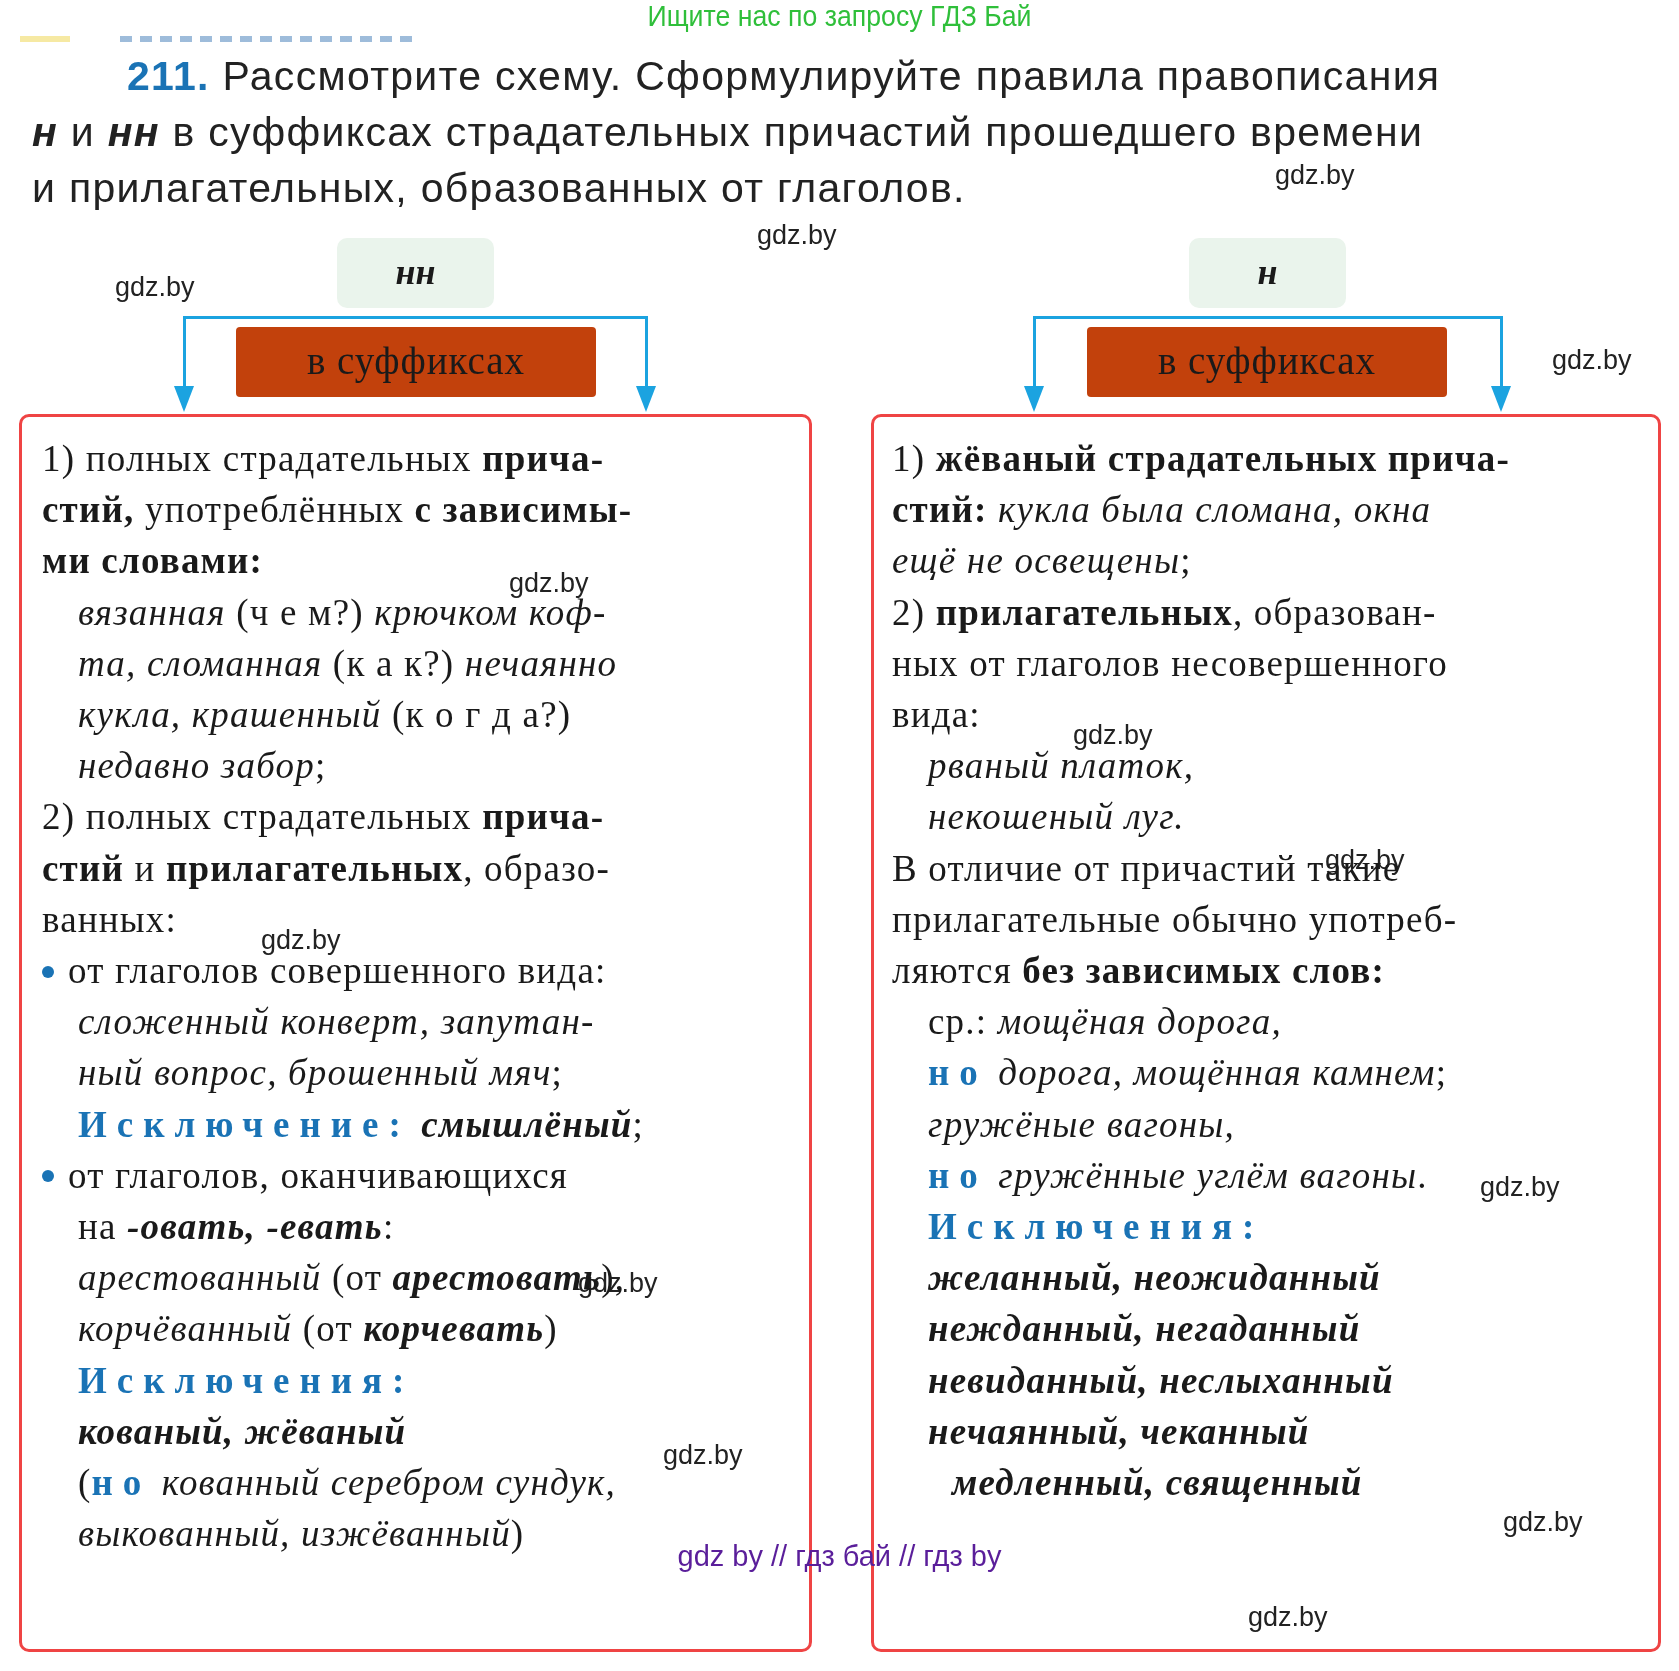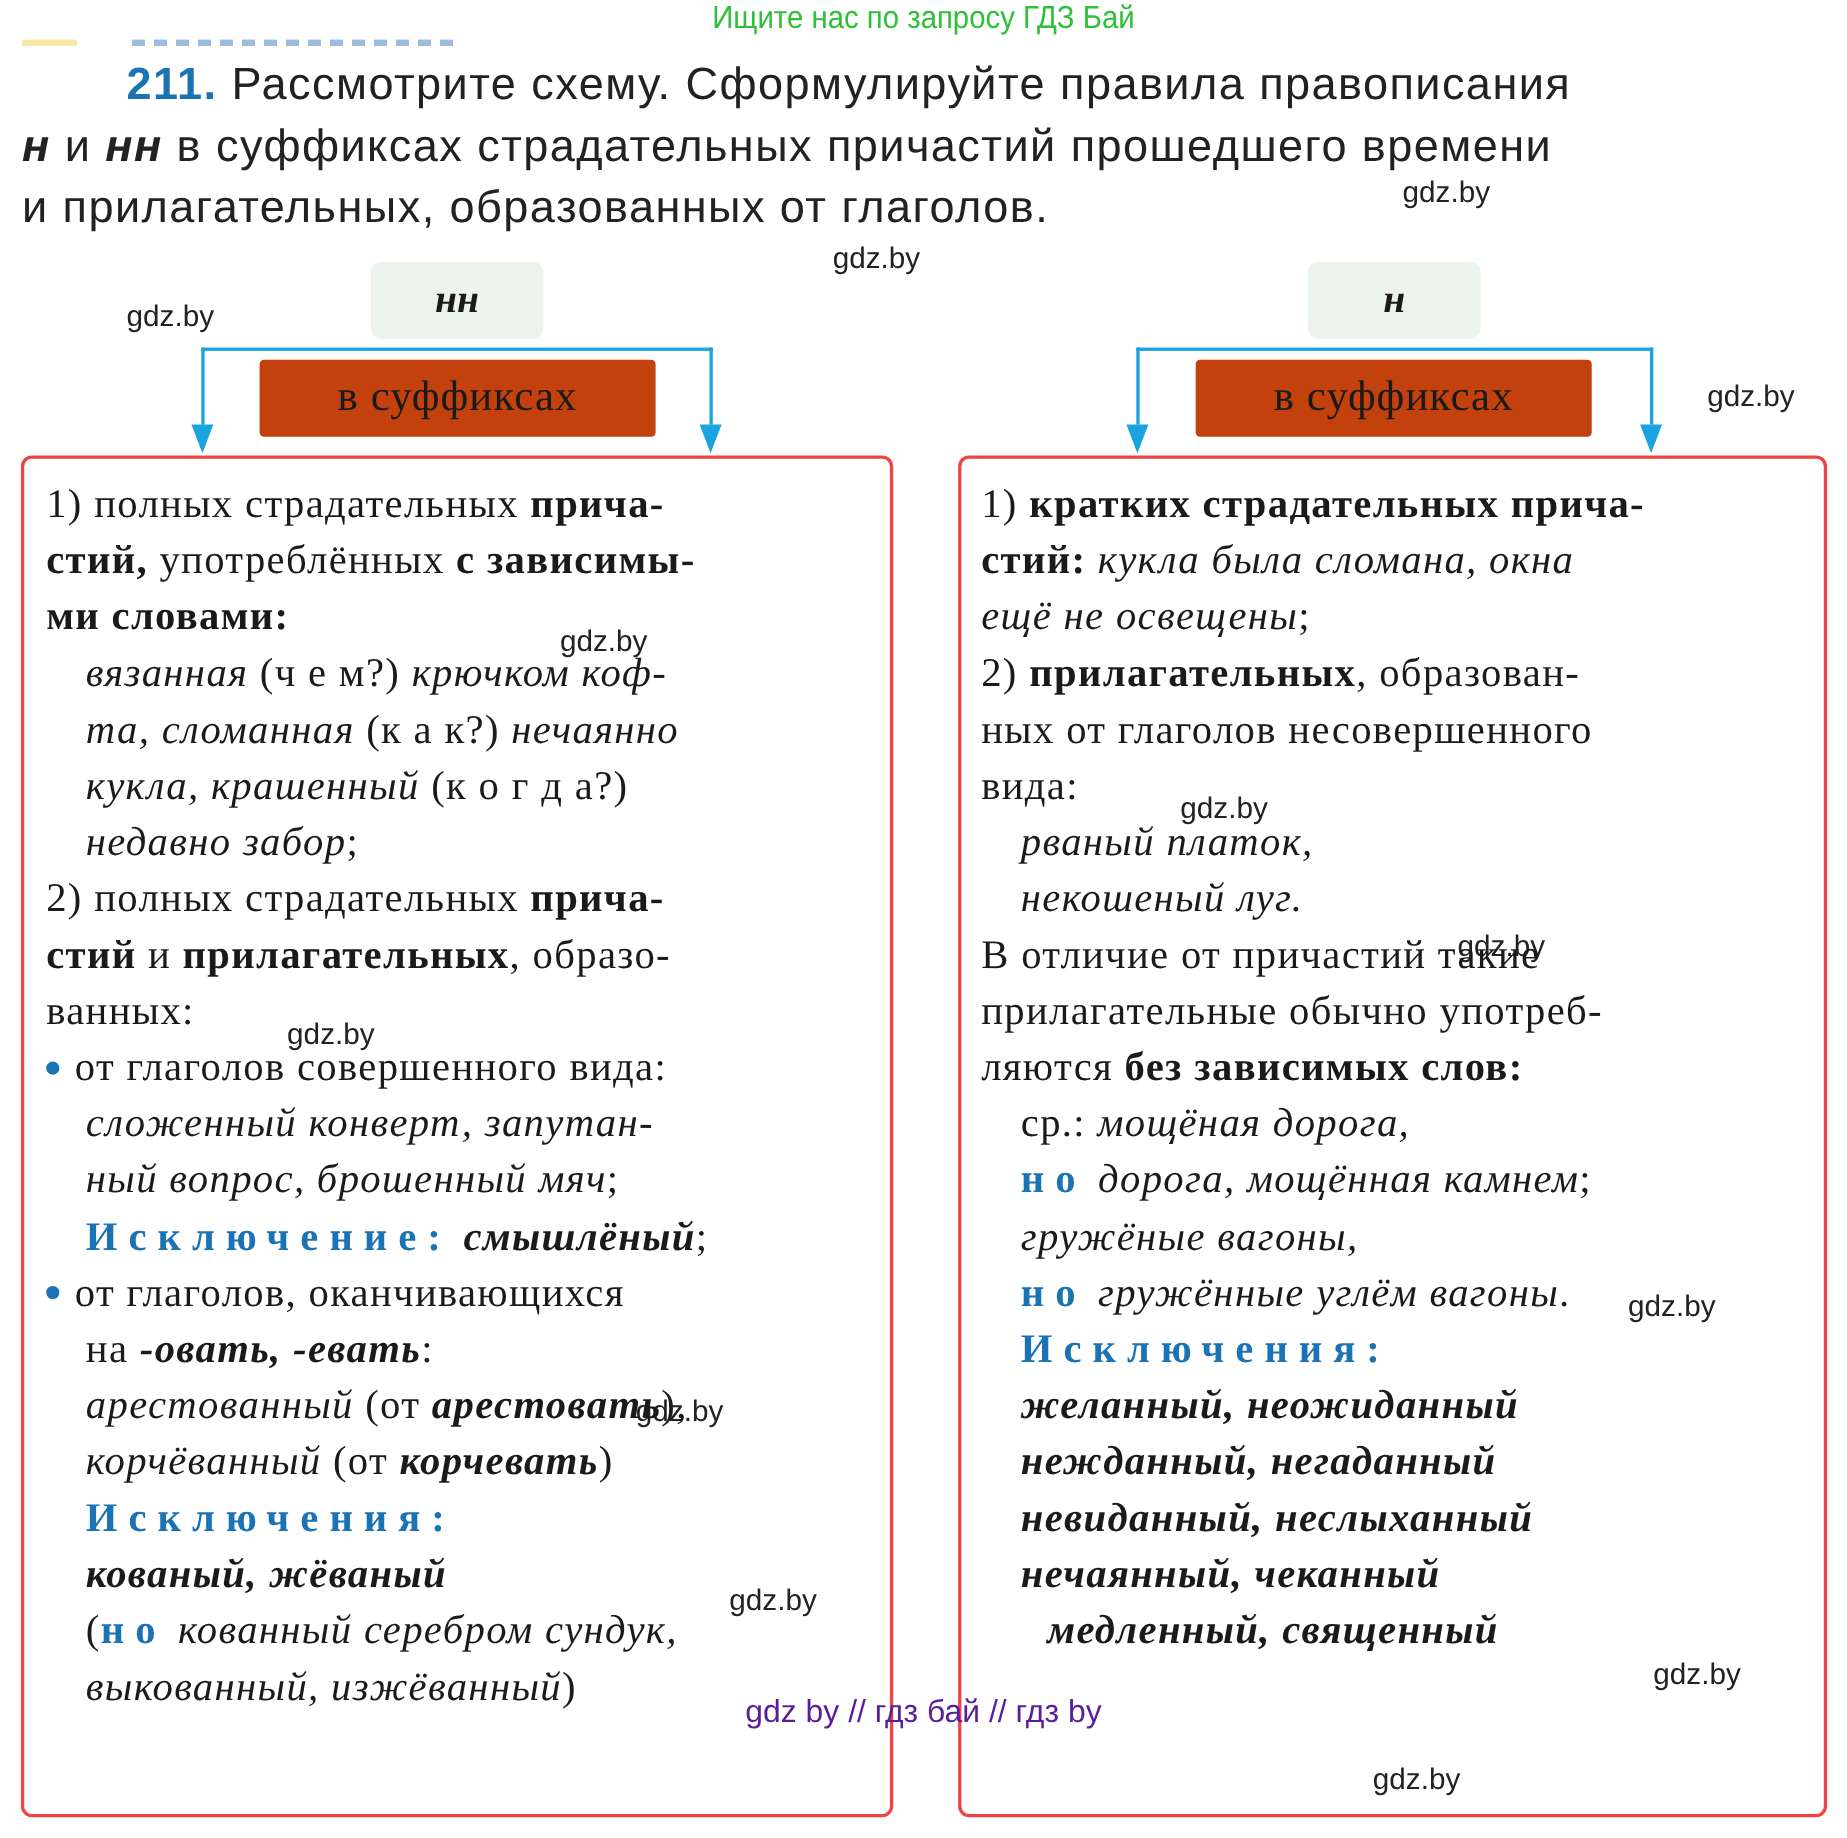--- a/index.html
+++ b/index.html
@@ -3,21 +3,21 @@
 <meta charset="utf-8">
 <style>
   html, body { margin:0; padding:0; background:#ffffff; }
   body { width:1679px; height:1671px; position:relative; overflow:hidden;
          font-family:"Liberation Serif", serif; color:#1a1a1a; }
   .abs { position:absolute; }
   .topnote { left:0; width:1679px; top:0; text-align:center; color:#2fbf3a; font-size:29px; font-family:"Liberation Sans", sans-serif; transform:scaleX(0.92); }
   .clipped { left:10px; top:22px; width:440px; height:20px; overflow:hidden; }
   .clipped .bar1 { position:absolute; left:10px; top:14px; width:50px; height:6px; background:#f6e9a3; }
   .clipped .bar2 { position:absolute; left:110px; top:14px; width:300px; height:6px; background:repeating-linear-gradient(90deg,#5d8fc2 0 12px,transparent 12px 20px); opacity:.6; }
-  .task { left:20px; top:48px; width:1640px; font-family:"Liberation Sans", sans-serif; font-size:41px; line-height:56px; letter-spacing:1.3px; color:#222; }
+  .task { left:32px; top:48px; width:1640px; font-family:"Liberation Sans", sans-serif; font-size:41px; line-height:56px; letter-spacing:1.3px; color:#222; }
   .task p { margin:0; }
   .task .num { color:#1a73b5; font-weight:bold; }
   .task .indent { padding-left:95px; }
   .task b i { font-weight:bold; font-style:italic; }
   .wm { font-family:"Liberation Sans", sans-serif; font-size:27px; color:#222; }
   .chip-green { background:#eaf4ec; border-radius:10px; text-align:center; font-style:italic; font-weight:bold; font-size:36px; line-height:68px; }
   .chip-blue { background:#c2410c; border-radius:4px; text-align:center; font-size:39px; line-height:68px; letter-spacing:1px; }
   .line-h { background:#1ba3e0; height:3px; }
   .line-v { background:#1ba3e0; width:3px; }
   .arrow { width:0; height:0; border-left:10px solid transparent; border-right:10px solid transparent; border-top:26px solid #1ba3e0; }
@@ -96,21 +96,21 @@
 <div class="abs chip-green" style="left:1189px;top:238px;width:157px;height:70px">н</div>
 <div class="abs line-h" style="left:1033px;top:316px;width:470px"></div>
 <div class="abs line-v" style="left:1033px;top:316px;height:70px"></div>
 <div class="abs line-v" style="left:1500px;top:316px;height:70px"></div>
 <div class="abs arrow" style="left:1024px;top:386px"></div>
 <div class="abs arrow" style="left:1491px;top:386px"></div>
 <div class="abs chip-blue" style="left:1087px;top:327px;width:360px;height:70px">в суффиксах</div>
 
 <div class="abs box" style="left:871px;top:414px;width:790px;height:1238px">
   <div class="content" id="right-content" style="padding:16px 0 0 18px">
-      <p><span>1) </span><span style="font-weight: bold;">кратких страдательных прича-</span></p>
+      <p><span>1) </span><span style="font-weight: bold;">жёваный страдательных прича-</span></p>
       <p><span style="font-weight: bold;">стий:</span><span style="font-style: italic;"> кукла была сломана, окна</span></p>
       <p><span style="font-style: italic;">ещё не освещены</span><span>;</span></p>
       <p><span>2) </span><span style="font-weight: bold;">прилагательных</span><span>, образован-</span></p>
       <p><span>ных от глаголов несовершенного</span></p>
       <p><span>вида:</span></p>
       <p class="in"><span style="font-style: italic;">рваный платок,</span></p>
       <p class="in"><span style="font-style: italic;">некошеный луг.</span></p>
       <p><span>В отличие от причастий такие</span></p>
       <p><span>прилагательные обычно употреб-</span></p>
       <p><span>ляются </span><span style="font-weight: bold;">без зависимых слов:</span></p>

